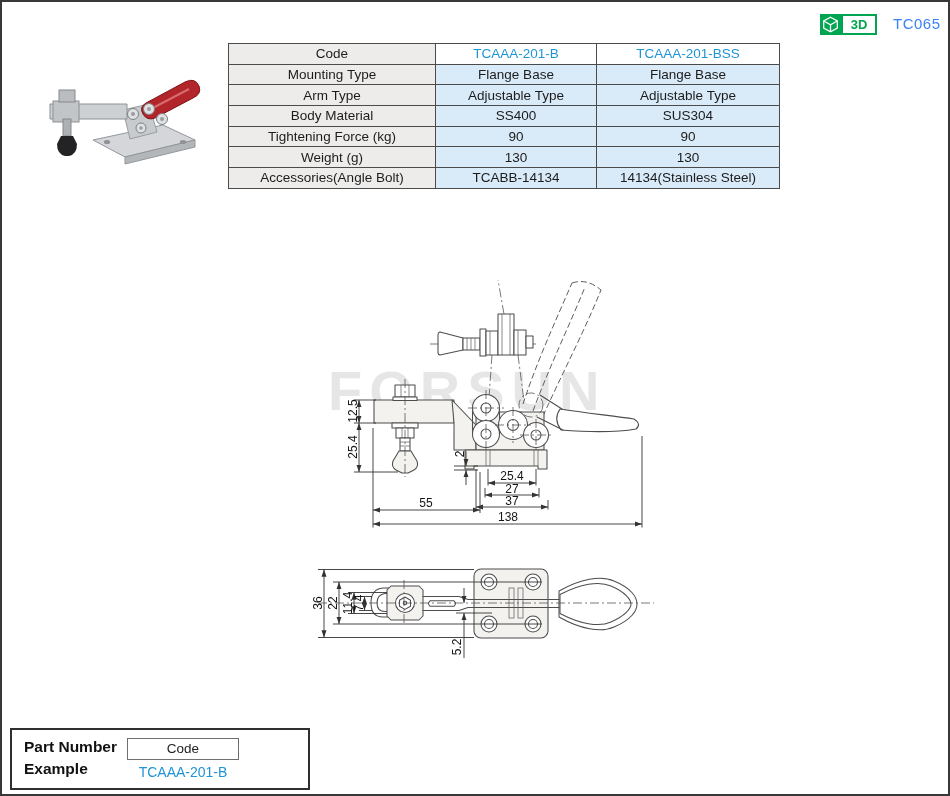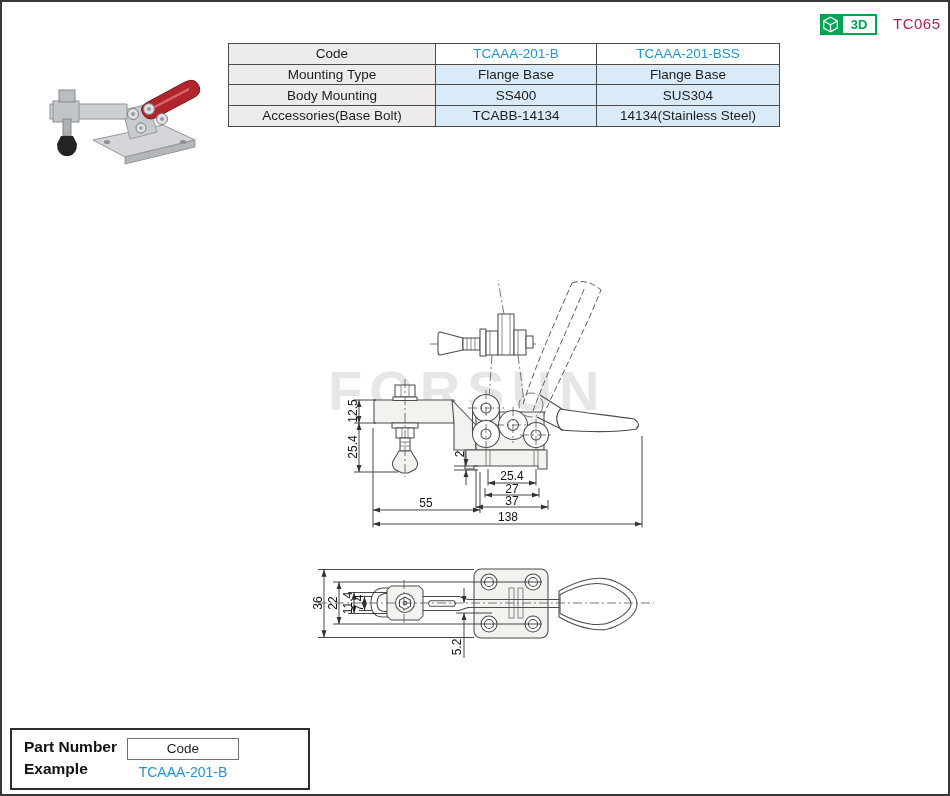--- a/index.html
+++ b/index.html
@@ -7,21 +7,21 @@
     position:relative; width:950px; height:796px; box-sizing:border-box;
     border:2px solid #383838; background:#fff; overflow:hidden;
     font-family:"Liberation Sans", sans-serif;
     padding-left:10px;
   }
   
   .badge3d{position:absolute; left:818px; top:12px; display:flex; align-items:stretch; height:21px; cursor:pointer;}
   .badge3d .cube{width:21px; height:21px; background:#00a551; display:flex; align-items:center; justify-content:center;}
   .badge3d .b3d{width:32px; height:17px; border:2px solid #00a551; background:#fff; color:#00a551;
     font-size:13px; font-weight:bold; text-align:center; line-height:17px;}
-  .tccode{position:absolute; left:891px; top:13px; font-size:15px; color:#be185d; letter-spacing:.5px;}
+  .tccode{position:absolute; left:891px; top:13px; font-size:15px; color:#3b82f6; letter-spacing:.5px;}
   
   table.spec{position:absolute; left:226px; top:41px; border-collapse:collapse; table-layout:fixed;}
   table.spec td{
     border:1.3px solid #4b4b4b; height:19.7px; text-align:center; vertical-align:middle;
     font-size:13.5px; color:#1c1c1c; padding:0; overflow:hidden; white-space:nowrap;
   }
   td.lbl{width:206px; background:#edecea;}
   td.val{width:160px; background:#d9eaf8;}
   td.val2{width:182px; background:#d9eaf8;}
   tr.code-row td.val, tr.code-row td.val2{background:#ffffff; color:#2095d5;}
@@ -96,26 +96,41 @@
       <td class="lbl">Code</td>
       <td class="val">TCAAA-201-B</td>
       <td class="val2">TCAAA-201-BSS</td>
     </tr>
     <tr>
       <td class="lbl">Mounting Type</td>
       <td class="val">Flange Base</td>
       <td class="val2">Flange Base</td>
     </tr>
     <tr>
-      <td class="lbl">Body Mounting</td>
+      <td class="lbl">Arm Type</td>
+      <td class="val">Adjustable Type</td>
+      <td class="val2">Adjustable Type</td>
+    </tr>
+    <tr>
+      <td class="lbl">Body Material</td>
       <td class="val">SS400</td>
       <td class="val2">SUS304</td>
     </tr>
     <tr>
-      <td class="lbl">Accessories(Base Bolt)</td>
+      <td class="lbl">Tightening Force (kg)</td>
+      <td class="val">90</td>
+      <td class="val2">90</td>
+    </tr>
+    <tr>
+      <td class="lbl">Weight (g)</td>
+      <td class="val">130</td>
+      <td class="val2">130</td>
+    </tr>
+    <tr>
+      <td class="lbl">Accessories(Angle Bolt)</td>
       <td class="val">TCABB-14134</td>
       <td class="val2">14134(Stainless Steel)</td>
     </tr>
   </tbody>
     </table>
 
   <div class="wm">FORSUN</div>
 
   <svg class="draw" width="380" height="420" viewBox="300 270 380 420">
     <defs>

